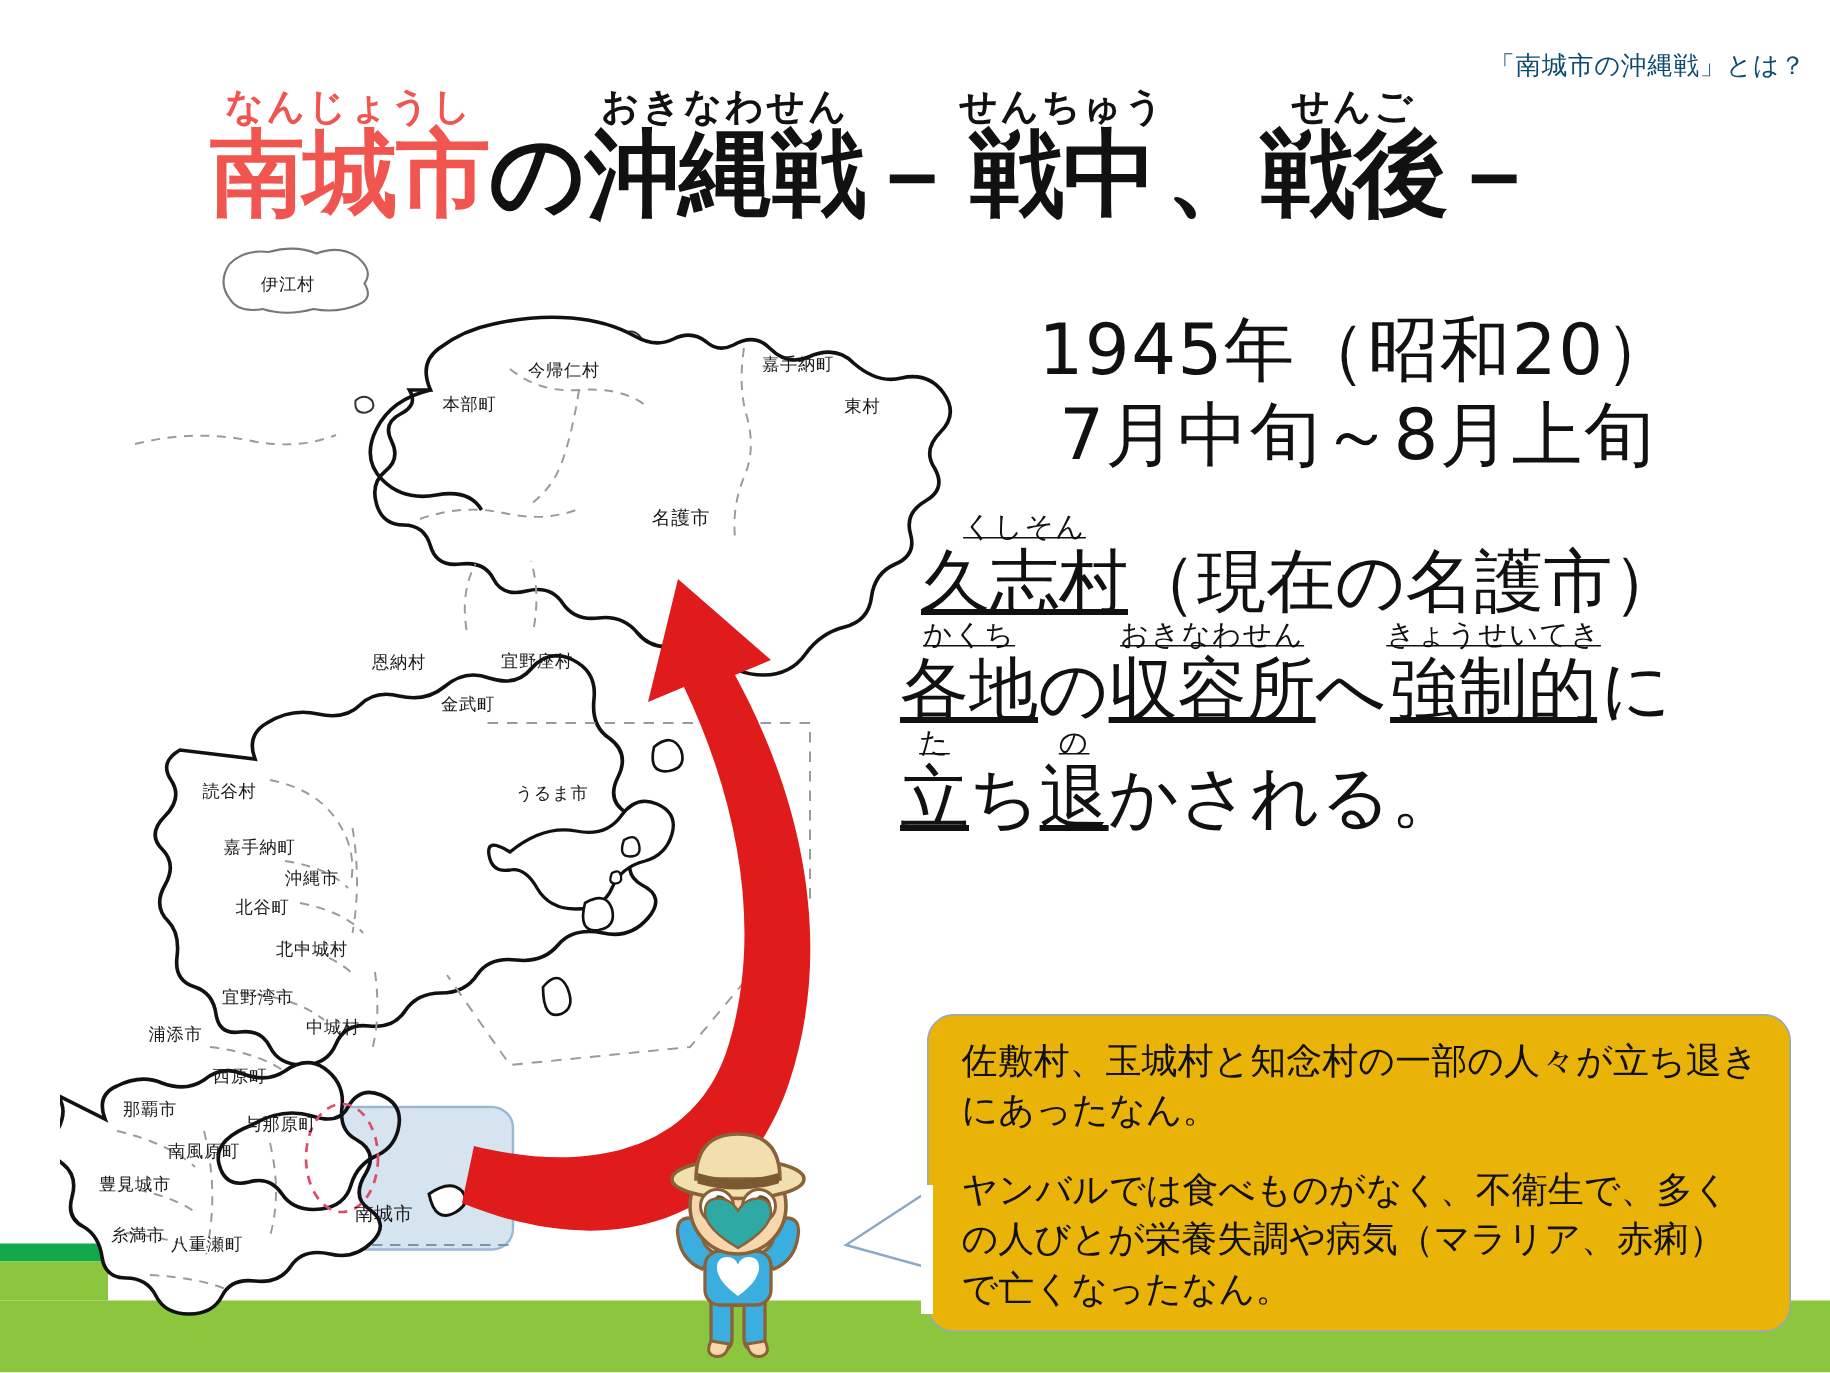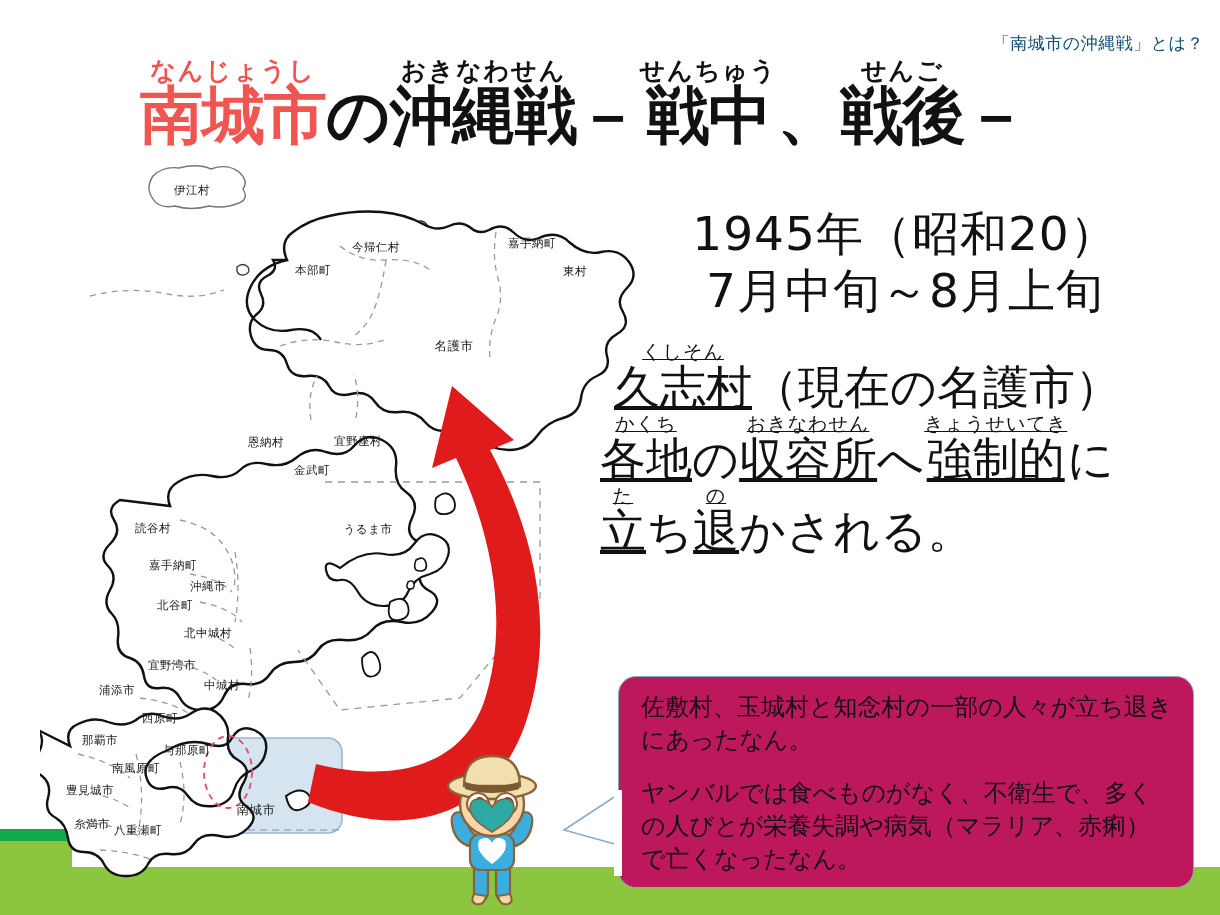--- a/index.html
+++ b/index.html
@@ -51,21 +51,21 @@
   .rb-line{display:flex;align-items:flex-end;white-space:nowrap;line-height:1;margin-bottom:4px;}
   .rb-unit{display:inline-flex;flex-direction:column;align-items:center;line-height:1;text-decoration:underline;}
   .rb-top{font-size:19px;letter-spacing:1px;height:22px;}
   .rb-base{font-size:46px;letter-spacing:0px;}
   .rb-plain{font-size:46px;align-self:flex-end;letter-spacing:0px;}
   .indent1{padding-left:14px;}
 
   
   .bubble{
     position:absolute;left:618px;top:676px;width:576px;height:212px;
-    border:1.6px solid #8CA9C6;border-radius:18px;background:#be185d;
+    border:1.6px solid #8CA9C6;border-radius:18px;background:#eab308;
     box-sizing:border-box;padding:14px 20px 0 22px;z-index:7;
   }
   .bubble p{margin:0;font-size:24px;line-height:1.38;color:#111;letter-spacing:0px;}
   .bubble .gap{height:20px;}
   .bubble-tail{
     position:absolute;left:556px;top:790px;width:66px;height:86px;z-index:8;
   }
 
   
   .map{position:absolute;left:40px;top:150px;width:640px;height:730px;z-index:2;}

